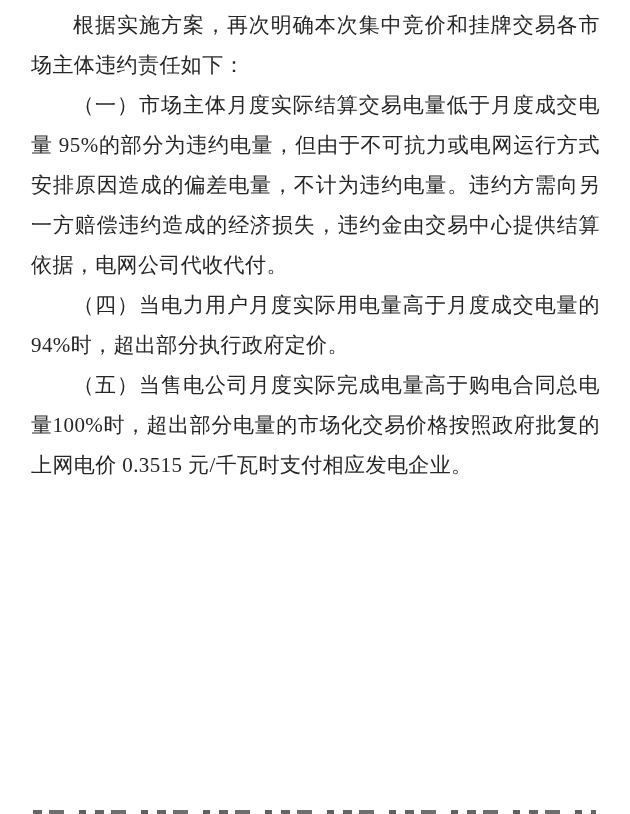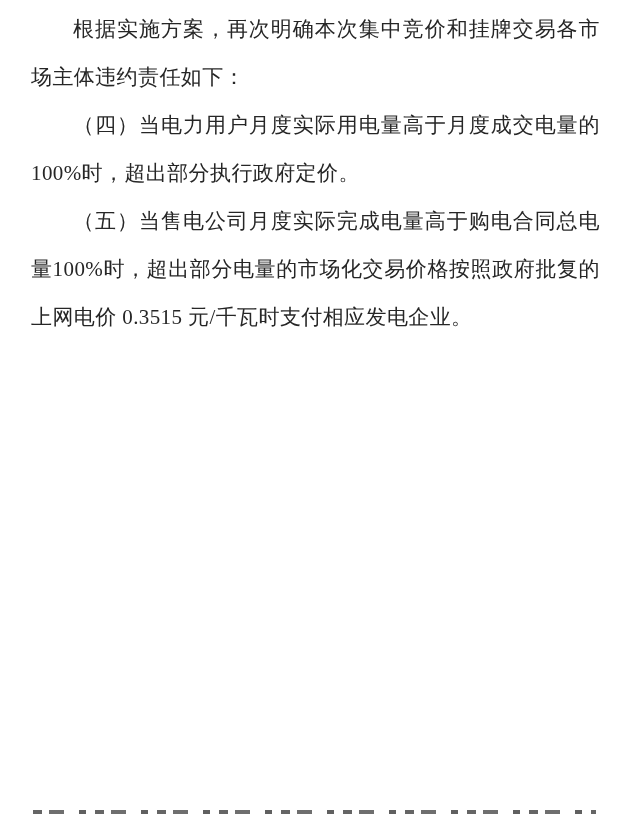--- a/index.html
+++ b/index.html
@@ -13,21 +13,21 @@
     overflow: hidden;
     position: relative;
   }
   .page {
     position: absolute;
     inset: 0;
     box-sizing: border-box;
     padding: 5px 30px 16px 31px;
     font-family: "Liberation Serif", "DejaVu Serif", serif;
     font-size: 21px;
-    line-height: 48px;
+    line-height: 40px;
     color: #262626;
   }
   .para {
     margin: 0;
     text-indent: 2em;
     text-align: justify;
     text-justify: inter-ideograph;
     letter-spacing: 0.4px;
     word-break: break-all;
   }
@@ -48,17 +48,18 @@
       transparent 53px 62px
     );
     opacity: 0.85;
   }
 </style>
 </head>
 <body>
 
 <div class="page">
   <p class="para">根据实施方案，再次明确本次集中竞价和挂牌交易各市场主体违约责任如下：</p>
-  <p class="para">（四）当电力用户月度实际用电量高于月度成交电量的 100%时，超出部分执行政府定价。</p>
+  <p class="para">（一）市场主体月度实际结算交易电量低于月度成交电量 95%的部分为违约电量，但由于不可抗力或电网运行方式安排原因造成的偏差电量，不计为违约电量。违约方需向另一方赔偿违约造成的经济损失，违约金由交易中心提供结算依据，电网公司代收代付。</p>
+  <p class="para">（四）当电力用户月度实际用电量高于月度成交电量的 94%时，超出部分执行政府定价。</p>
   <p class="para">（五）当售电公司月度实际完成电量高于购电合同总电量100%时，超出部分电量的市场化交易价格按照政府批复的上网电价 0.3515 元/千瓦时支付相应发电企业。</p>
 </div>
 
 <div class="clipped-line"></div>
 
 </body></html>

